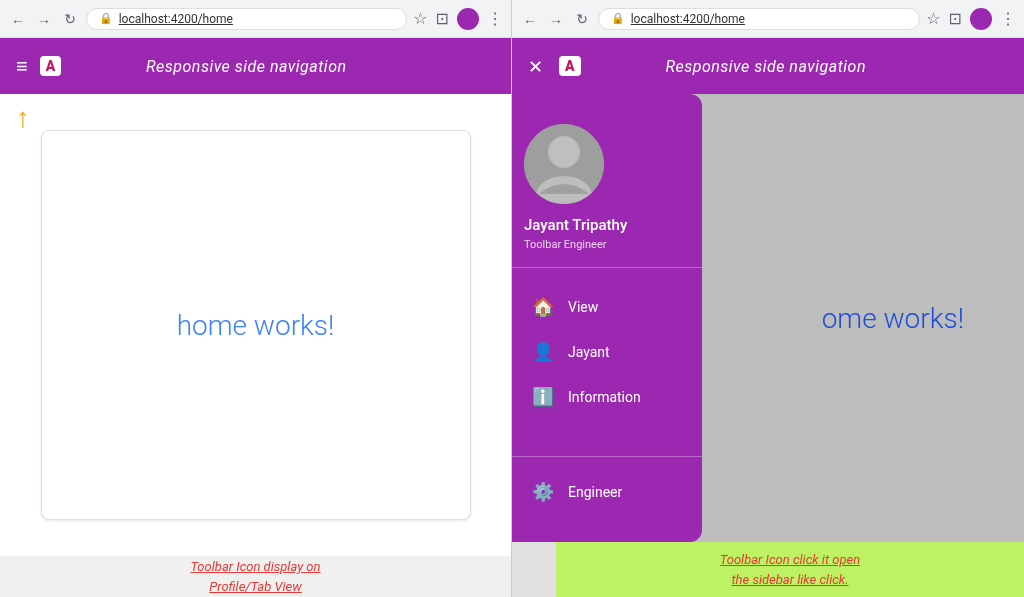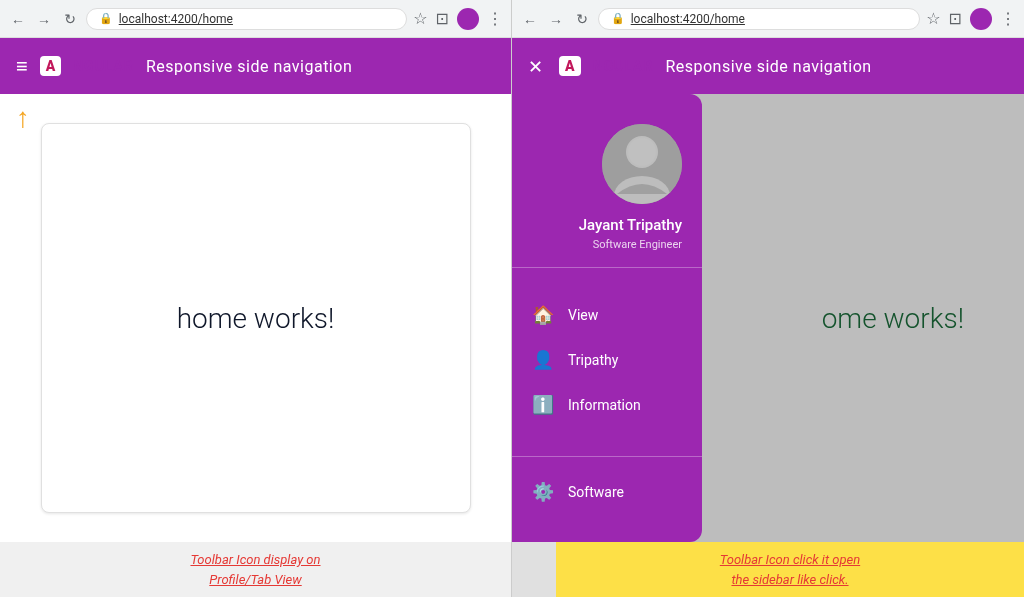--- a/index.html
+++ b/index.html
@@ -98,20 +98,21 @@
 
     .angular-logo .a-letter {
       color: #c2185b;
       font-weight: 900;
     }
 
     .toolbar-title {
       font-size: 16px;
       font-weight: 400;
       letter-spacing: 0.5px;
+      font-style: italic;
     }
 
     .content-area {
       flex: 1;
       background: white;
       display: flex;
       align-items: center;
       justify-content: center;
       position: relative;
     }
@@ -122,37 +123,37 @@
       border-radius: 8px;
       width: 430px;
       height: 390px;
       display: flex;
       align-items: center;
       justify-content: center;
       box-shadow: 0 1px 3px rgba(0,0,0,0.1);
     }
 
     .home-works-text {
-      color: #0f172a;
+      color: #3b82f6;
       font-size: 28px;
       font-weight: 300;
     }
 
     .up-arrow {
       position: absolute;
       top: 10px;
       left: 16px;
       color: #f5a623;
       font-size: 28px;
       line-height: 1;
     }
 
     .caption {
       text-align: center;
-      padding: 8px;
+      padding: 1px;
       font-size: 13px;
       color: #e53935;
       font-style: italic;
       background: #f0f0f0;
       text-decoration: underline;
       line-height: 1.5;
     }
 
     
     .right-panel {
@@ -173,21 +174,21 @@
     .content-area-right {
       flex: 1;
       background: #bdbdbd;
       display: flex;
       align-items: flex-start;
       position: relative;
       overflow: hidden;
     }
 
     .home-works-bg {
-      color: #14532d;
+      color: #1d4ed8;
       font-size: 28px;
       font-weight: 300;
       position: absolute;
       top: 50%;
       right: 60px;
       transform: translateY(-50%);
     }
 
     
     .sidebar {
@@ -198,24 +199,24 @@
       flex-direction: column;
       padding: 20px 0;
       position: relative;
       z-index: 10;
       border-radius: 0 12px 12px 0;
     }
 
     .sidebar-profile {
       display: flex;
       flex-direction: column;
-      align-items: flex-end;
-      padding: 10px 20px 16px;
+      align-items: flex-start;
+      padding: 10px 12px 16px;
       border-bottom: 1px solid rgba(255,255,255,0.3);
-      margin-bottom: 16px;
+      margin-bottom: 8px;
     }
 
     .avatar-circle {
       width: 80px;
       height: 80px;
       border-radius: 50%;
       background: #9e9e9e;
       overflow: hidden;
       margin-bottom: 12px;
       display: flex;
@@ -271,21 +272,21 @@
     .sidebar-settings {
       padding: 8px 0;
     }
 
     .caption-right {
       text-align: center;
       padding: 8px;
       font-size: 13px;
       color: #e53935;
       font-style: italic;
-      background: #fde047;
+      background: #bef264;
       text-decoration: underline;
       line-height: 1.5;
       margin-left: 44px;
     }
 
     .toolbar-close-icon {
       font-size: 18px;
       cursor: pointer;
       margin-right: 4px;
     }
@@ -381,44 +382,44 @@
             <svg class="avatar-svg" viewBox="0 0 80 80" xmlns="http://www.w3.org/2000/svg">
               <rect width="80" height="80" fill="#9e9e9e"></rect>
               <circle cx="40" cy="28" r="16" fill="#bdbdbd"></circle>
               <ellipse cx="40" cy="72" rx="28" ry="20" fill="#bdbdbd"></ellipse>
 
               <circle cx="40" cy="28" r="14" fill="#c0c0c0"></circle>
               <path d="M 15 70 Q 40 50 65 70" fill="#a0a0a0"></path>
             </svg>
           </div>
           <span class="user-name">Jayant Tripathy</span>
-          <span class="user-title">Software Engineer</span>
+          <span class="user-title">Toolbar Engineer</span>
         </div>
 
         <div class="sidebar-nav">
           <div class="nav-item">
             <span class="nav-icon">🏠</span>
             <span>View</span>
           </div>
           <div class="nav-item">
             <span class="nav-icon">👤</span>
-            <span>Tripathy</span>
+            <span>Jayant</span>
           </div>
           <div class="nav-item">
             <span class="nav-icon">ℹ️</span>
             <span>Information</span>
           </div>
         </div>
 
         <hr class="sidebar-divider">
 
         <div class="sidebar-settings">
           <div class="nav-item">
             <span class="nav-icon">⚙️</span>
-            <span>Software</span>
+            <span>Engineer</span>
           </div>
         </div>
       </div>
 
       <div style="flex:1;display:flex;align-items:center;justify-content:center;">
         <span class="home-works-bg">ome works!</span>
       </div>
     </div>
     <div class="caption-right">
       <span>Toolbar Icon click it open</span><br>

